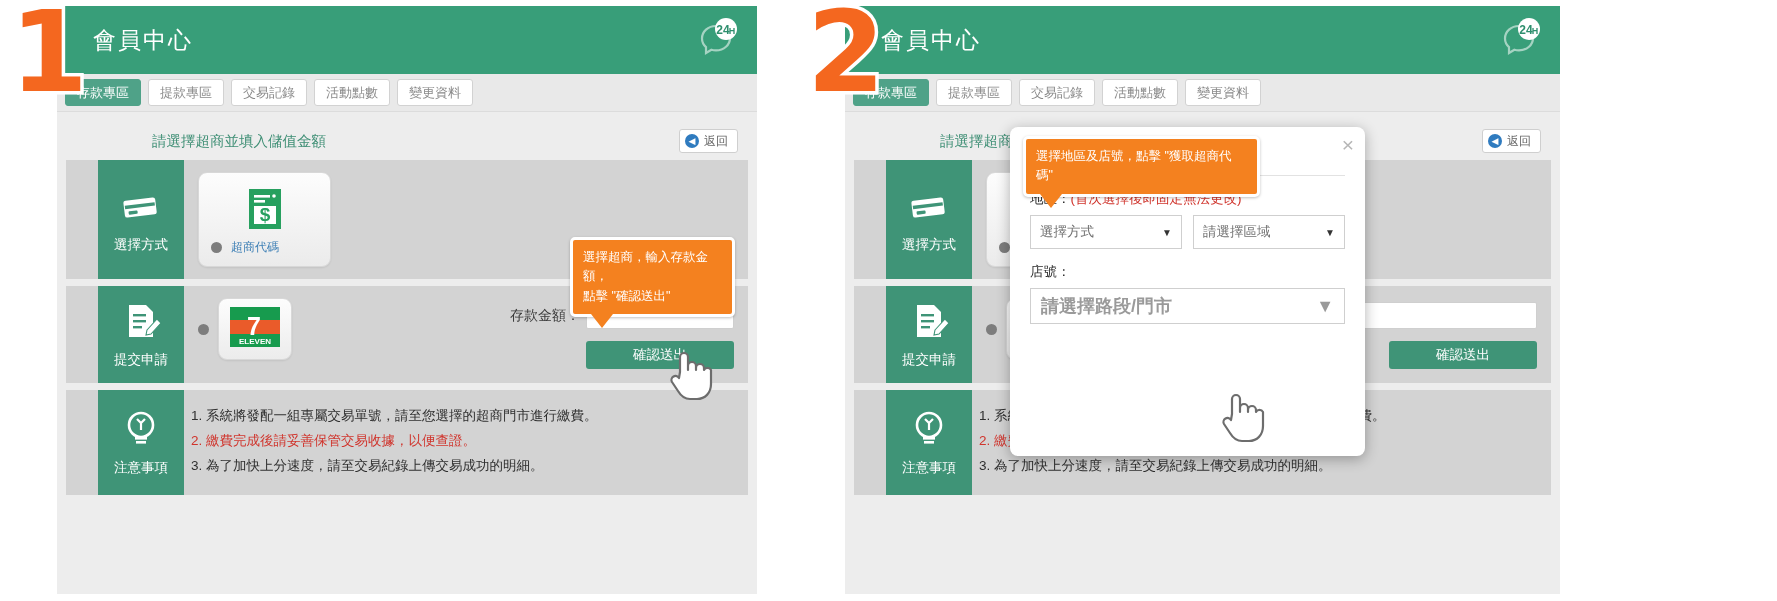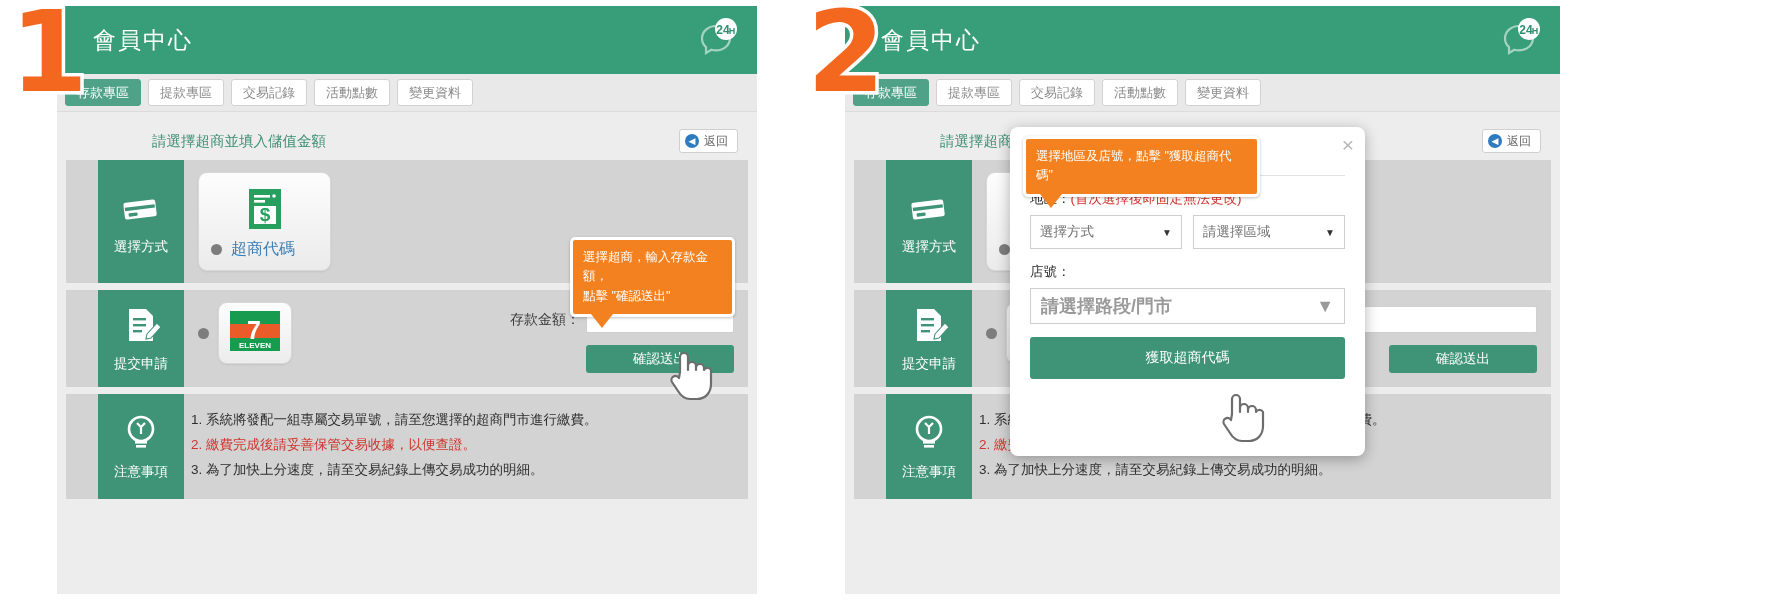--- a/index.html
+++ b/index.html
@@ -78,21 +78,21 @@
     border:1px solid #d8d8d8; border-radius:9px;
     padding:14px 8px 10px; position:relative;
     box-shadow:0 1px 2px rgba(0,0,0,.08);
   }
   .option-tile .tile-img { display:flex; justify-content:center; margin-bottom:6px; }
   .option-tile .tile-row { display:flex; align-items:center; gap:9px; padding-left:4px; }
   .radio {
     width:11px; height:11px; border-radius:50%; background:#7d7d7d;
     flex:none;
   }
-  .tile-label { color:#3d7fb5; font-size:16px; }
+  .tile-label { color:#3d7fb5; font-size:12px; }
 
   .tile-711 {
     width:74px; height:62px; background:linear-gradient(#fdfdfd,#ececec);
     border:1px solid #d8d8d8; border-radius:9px;
     display:flex; align-items:center; justify-content:center;
     box-shadow:0 1px 2px rgba(0,0,0,.08);
   }
   .tile-711-wrap { display:flex; align-items:center; gap:9px; }
 
   
@@ -472,21 +472,20 @@
         <div class="sel">
           <span>請選擇區域</span>
           <span class="caret">▼</span>
         </div>
       </div>
       <div class="field-label">店號：</div>
       <div class="sel-wide">
         <span>請選擇路段/門市</span>
         <span class="caret">▼</span>
       </div>
-      <button class="btn-get">獲取超商代碼</button>
     </div>
   </div>
 
   <div class="tip tip-2">選擇地區及店號，點擊 "獲取超商代碼"</div>
 
   <div class="cursor cursor-2">
     <svg width="48" height="56" viewBox="0 0 48 56">
       <path d="M14 24 V9 a4 4 0 0 1 8 0 v13 v-4 a4 4 0 0 1 8 0 v4 v-2 a4 4 0 0 1 8 0 v2 v0 a4 4 0 0 1 7 0 v14
                c0 9-6 15-14 15 h-7 c-6 0-9-3-12-8 L6 34 a4 4 0 0 1 7-4 z" fill="#ffffff" stroke="#6d6d6d" stroke-width="2.2" stroke-linejoin="round"></path>
     </svg>

